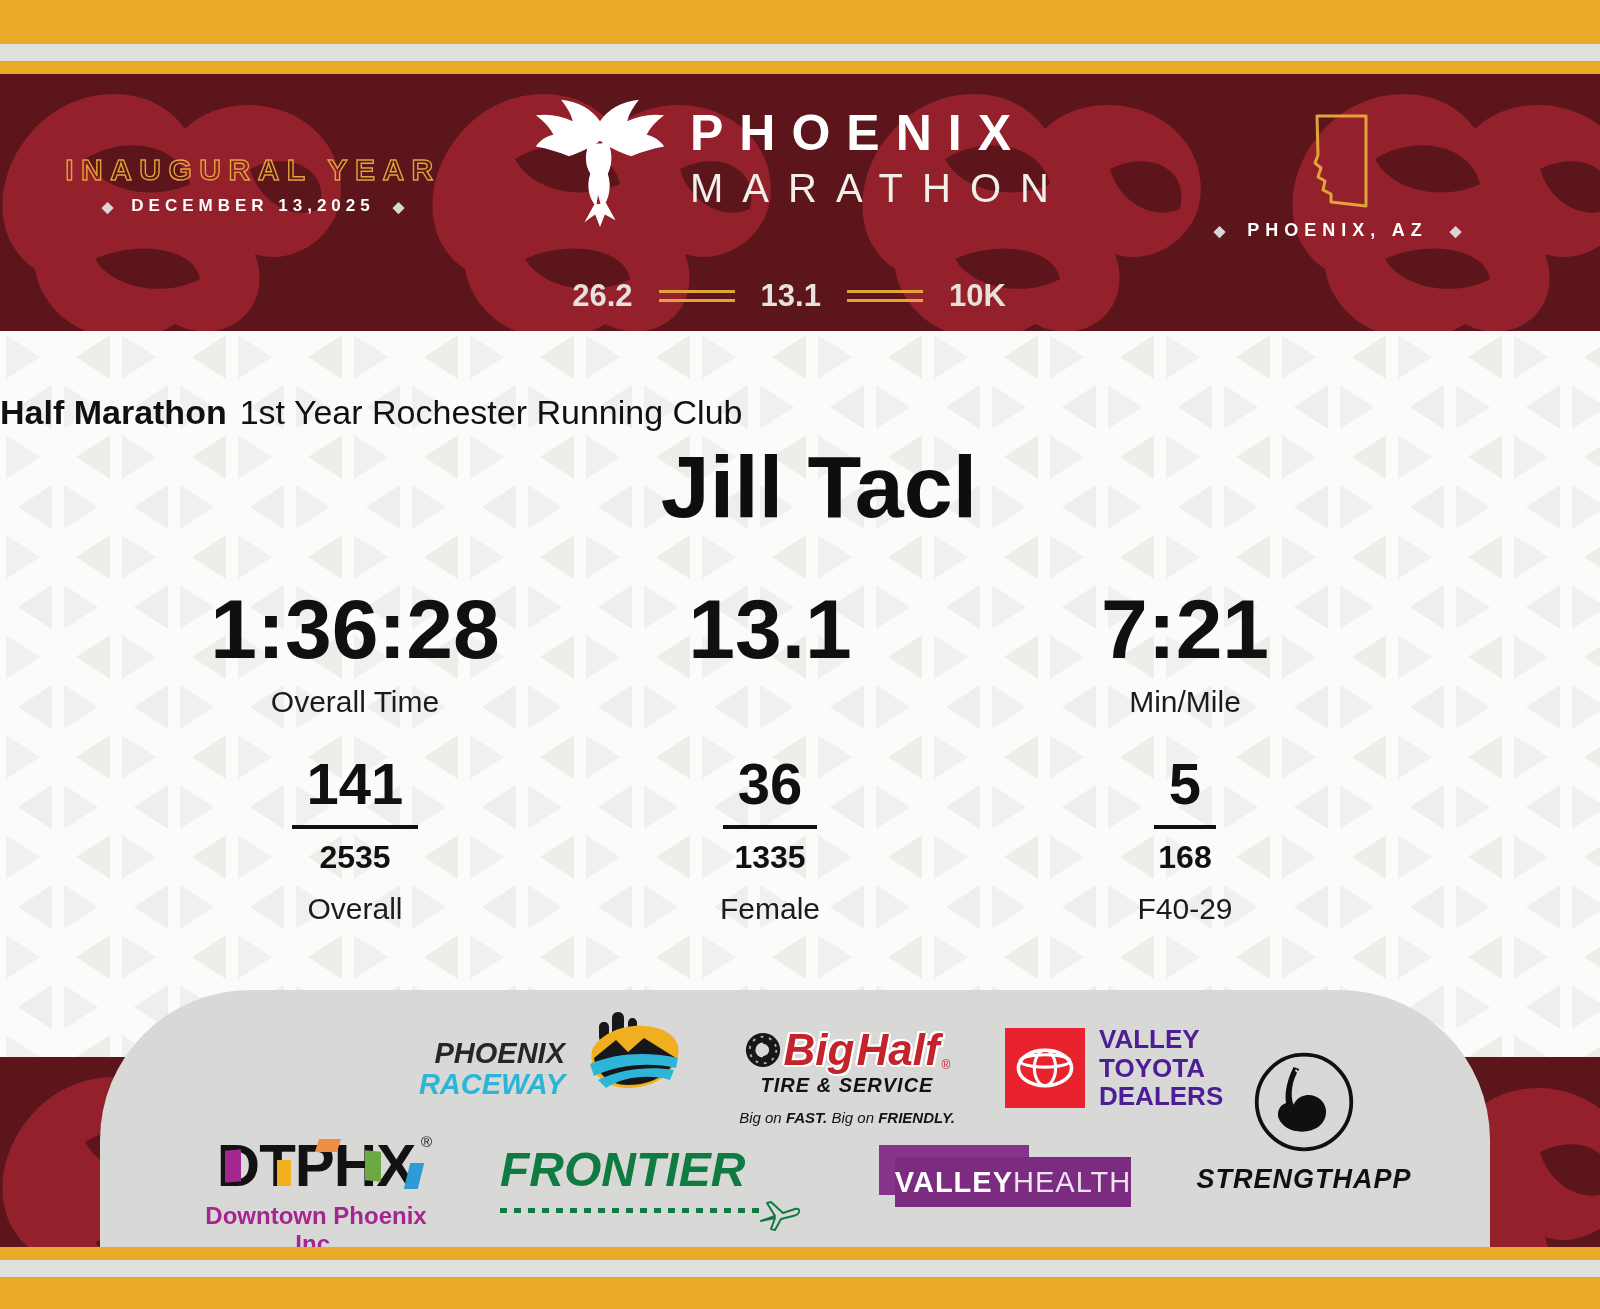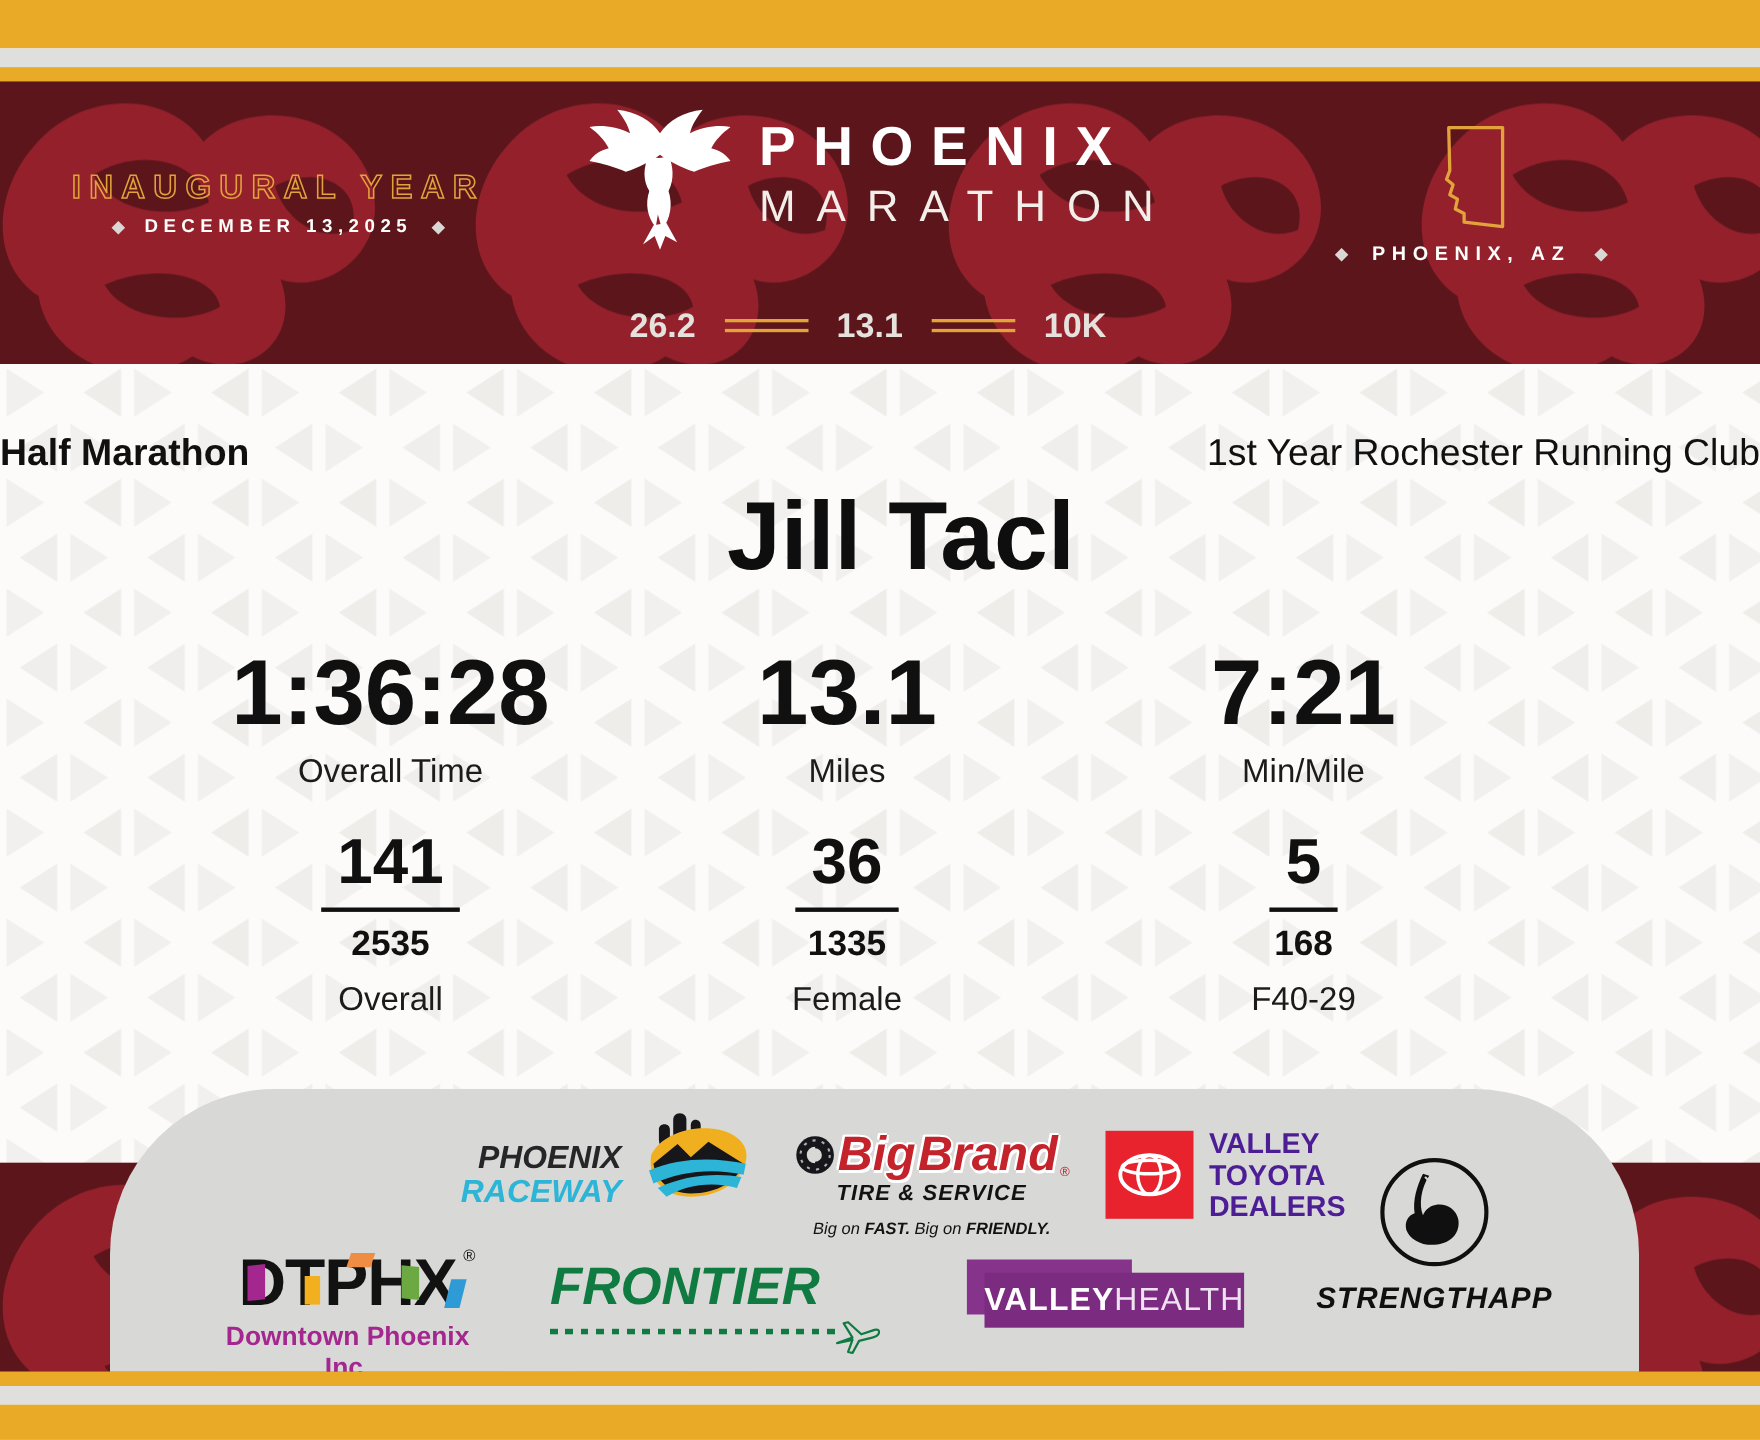--- a/index.html
+++ b/index.html
@@ -29,21 +29,21 @@
   .brand2{margin-top:10px;font-size:40px;font-weight:300;letter-spacing:19px;line-height:1;color:#F2EEE9;}
   .az-svg{position:absolute;left:1307px;top:39px;width:62px;height:96px;}
   .loc-row{position:absolute;left:1160px;top:146px;width:355px;display:flex;align-items:center;justify-content:center;gap:22px;
     color:#FDFDFB;font-size:18px;font-weight:bold;letter-spacing:6px;}
   .distances{position:absolute;left:0;top:204px;width:1578px;display:flex;align-items:center;justify-content:center;gap:26px;
     color:#E5E1DC;font-size:31px;font-weight:700;}
   .dist-sep{width:76px;height:6px;border-top:3px solid #E2A33B;border-bottom:3px solid #E2A33B;}
 
   
   .content{position:absolute;left:0;top:331px;width:1600px;height:916px;background:#FCFBFA;}
-  .subtitle{position:absolute;left:0;top:62px;width:100%;display:flex;justify-content:space-between;gap:13px;
+  .subtitle{position:absolute;left:0;top:62px;width:100%;display:flex;justify-content:flex-start;gap:13px;
     font-size:34px;color:#101010;}
   .subtitle .race{font-weight:700;}
   .subtitle .team{font-weight:400;}
   .name{position:absolute;left:0;top:112px;width:100%;text-align:center;
     font-size:88px;font-weight:700;color:#0E0E0E;line-height:1;padding-left:19px;}
   .stat-col,.rank-col{position:absolute;width:460px;text-align:center;color:#101010;}
   .col1{left:125px;} .col2{left:540px;} .col3{left:955px;}
   .stat-col{top:256px;}
   .stat-value{font-size:84px;font-weight:800;line-height:1;letter-spacing:0;}
   .stat-label{margin-top:14px;font-size:30px;font-weight:400;color:#1B1B1B;}
@@ -211,21 +211,20 @@
     </div>
 
     <div class="name">Jill Tacl</div>
 
     <div class="stat-col col1">
       <div class="stat-value">1:36:28</div>
       <div class="stat-label">Overall Time</div>
     </div>
     <div class="stat-col col2">
       <div class="stat-value">13.1</div>
-      <div class="stat-label">Miles</div>
     </div>
     <div class="stat-col col3">
       <div class="stat-value">7:21</div>
       <div class="stat-label">Min/Mile</div>
     </div>
 
     <div class="rank-col col1">
       <div><span class="rank-place">141</span></div>
       <div class="rank-total">2535</div>
       <div class="rank-label">Overall</div>
@@ -283,21 +282,21 @@
 
     <div class="spn bigbrand">
       <div class="bb-top">
         <svg class="bb-tire" viewBox="0 0 40 40">
           <circle cx="20" cy="20" r="18" fill="#17171B"></circle>
           <circle cx="20" cy="20" r="14" fill="none" stroke="#FFFFFF" stroke-width="2" stroke-dasharray="3 6" opacity="0.65"></circle>
           <circle cx="20" cy="20" r="8" fill="#D8D8D6"></circle>
           <path d="M20,12 a8,8 0 0 1 0,16" fill="none" stroke="#17171B" stroke-width="3"></path>
         </svg>
         <span class="bb-name">Big</span>
-        <span class="bb-name">Brand</span>
+        <span class="bb-name">Half</span>
         <span class="bb-reg">®</span>
       </div>
       <div class="bb-sub">TIRE &amp; SERVICE</div>
       <div class="bb-tag">
         <span>Big on</span>
         <b>FAST.</b>
         <span>Big on</span>
         <b>FRIENDLY.</b>
       </div>
     </div>

